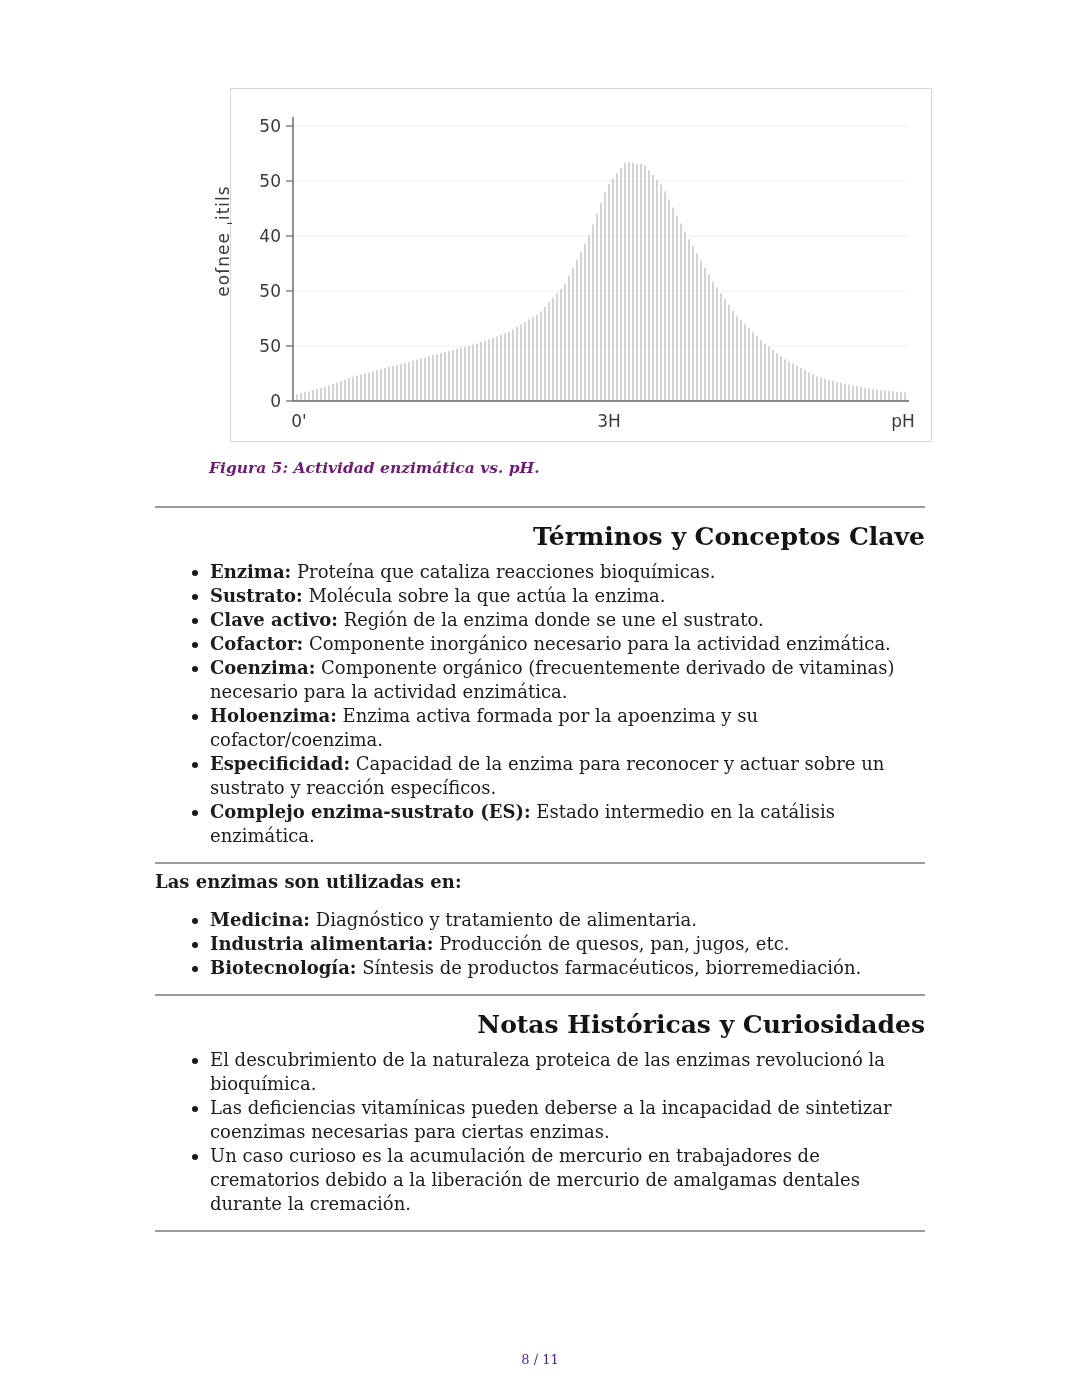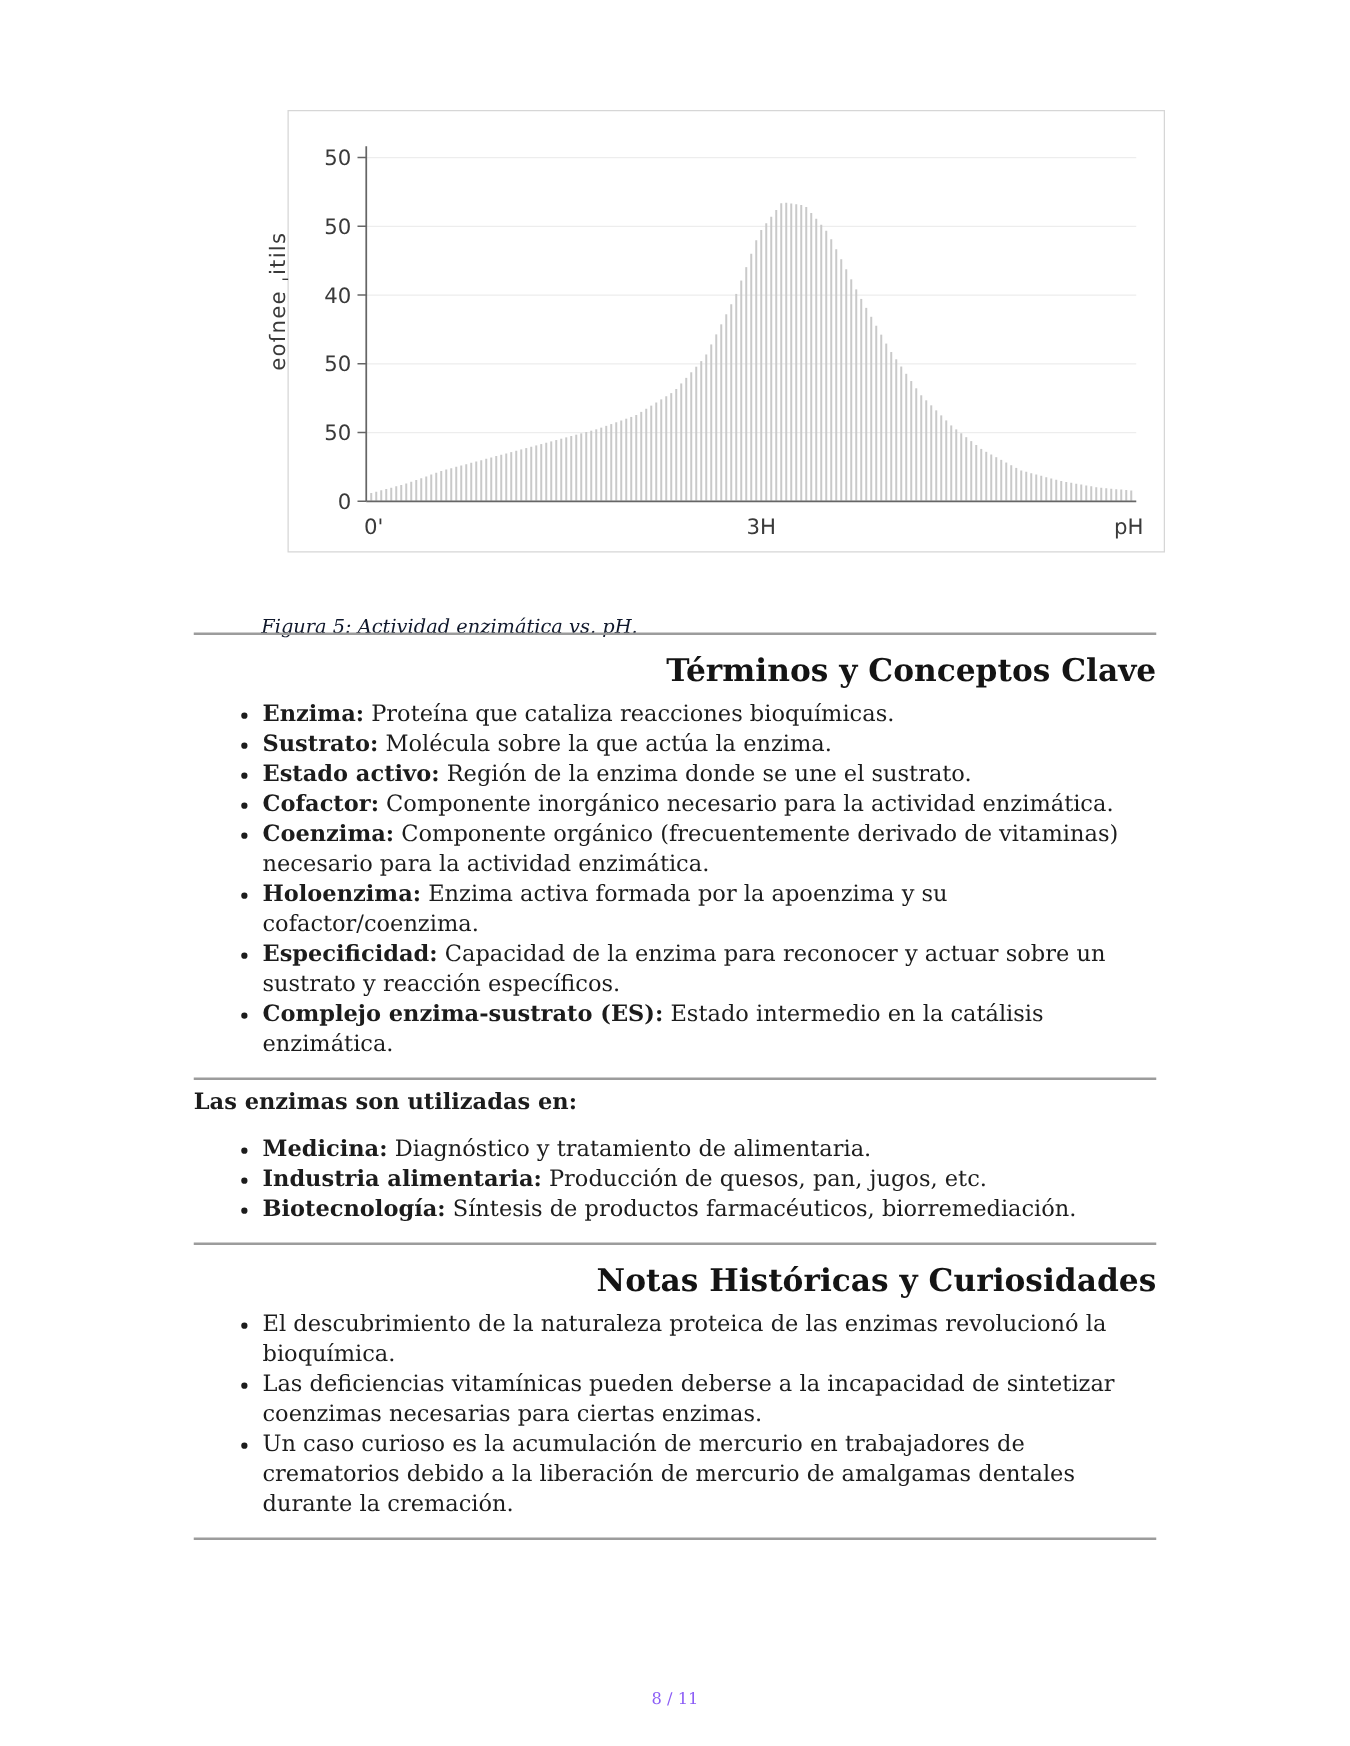--- a/index.html
+++ b/index.html
@@ -15,37 +15,37 @@
     position:absolute;left:-88px;top:142px;width:160px;height:20px;
     text-align:center;transform:rotate(-90deg);
     font-family:"DejaVu Sans","Liberation Sans",sans-serif;
     font-size:17px;color:#3a3a3a;letter-spacing:1px;white-space:nowrap;
   }
   .chart-svg text{
     font-family:"DejaVu Sans","Liberation Sans",sans-serif;
     fill:#3a3a3a;font-size:17px;
   }
   .caption{
-    position:absolute;left:209px;top:492px;
-    font-style:italic;font-size:15.5px;color:#0f172a;
+    position:absolute;left:209px;top:458px;
+    font-style:italic;font-size:15.5px;color:#701a75;font-weight:bold;
   }
   .content{position:absolute;left:155px;top:500px;width:770px;}
   .rule{border:0;border-top:2px solid #9c9c9c;margin:14px 0 0 0;}
   .rule.first{margin-top:6px;}
   h2.section-title{
     font-size:25px;line-height:1.2;text-align:right;
     margin:14px 0 8px 0;font-weight:bold;color:#141414;
   }
   ul.blist{margin:6px 0 14px 0;padding-left:55px;font-size:18px;line-height:24px;}
   ul.blist li{margin:0;padding:0;}
   .intro{font-size:18px;line-height:24px;margin:6px 0 14px 0;font-weight:bold;}
   strong{font-weight:bold;}
   .footer{
     position:absolute;left:0;top:1352px;width:100%;text-align:center;
-    font-size:13px;color:#8b5cf6;
+    font-size:13px;color:#4c1d95;
   }
 </style>
 </head>
 <body>
 
 <div class="page">
 
   <div class="figure-box">
     <div class="ylabel">eoſnee ˌitils</div>
     <svg class="chart-svg" width="700" height="352" viewBox="0 0 700 352" xmlns="http://www.w3.org/2000/svg">
@@ -241,21 +241,21 @@
   <div class="caption">Figura 5: Actividad enzimática vs. pH.</div>
 
   <div class="content">
 
     <hr class="rule first">
 
     <h2 class="section-title">Términos y Conceptos Clave</h2>
     <ul class="blist">
       <li><strong>Enzima:</strong> <span>Proteína que cataliza reacciones bioquímicas.</span></li>
       <li><strong>Sustrato:</strong> <span>Molécula sobre la que actúa la enzima.</span></li>
-      <li><strong>Estado activo:</strong> <span>Región de la enzima donde se une el sustrato.</span></li>
+      <li><strong>Clave activo:</strong> <span>Región de la enzima donde se une el sustrato.</span></li>
       <li><strong>Cofactor:</strong> <span>Componente inorgánico necesario para la actividad enzimática.</span></li>
       <li><strong>Coenzima:</strong> <span>Componente orgánico (frecuentemente derivado de vitaminas) necesario para la actividad enzimática.</span></li>
       <li><strong>Holoenzima:</strong> <span>Enzima activa formada por la apoenzima y su cofactor/coenzima.</span></li>
       <li><strong>Especificidad:</strong> <span>Capacidad de la enzima para reconocer y actuar sobre un sustrato y reacción específicos.</span></li>
       <li><strong>Complejo enzima-sustrato (ES):</strong> <span>Estado intermedio en la catálisis enzimática.</span></li>
     </ul>
 
     <hr class="rule">
 
     <p class="intro">Las enzimas son utilizadas en:</p>

